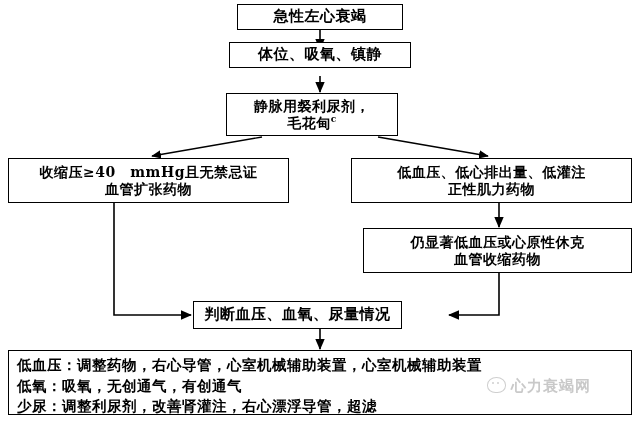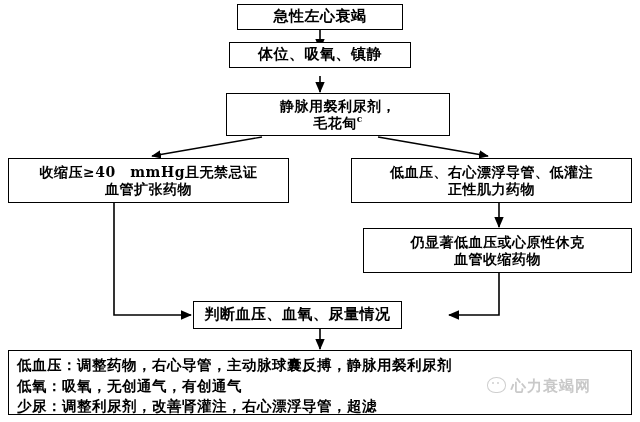--- a/index.html
+++ b/index.html
@@ -26,21 +26,21 @@
     font-weight:bold;
     color:#000000;
     letter-spacing:0.5px;
     line-height:1.18;
     z-index:2;
   }
   .node .ln{display:block;white-space:nowrap;}
 
   #n1{left:237px;top:4px;width:166px;height:26px;font-size:15px;}
   #n2{left:229px;top:42px;width:182px;height:26px;font-size:15px;}
-  #n3{left:226px;top:93px;width:224px;height:43px;font-size:14px;}
+  #n3{left:226px;top:93px;width:172px;height:43px;font-size:14px;}
   #n4{left:8px;top:158px;width:281px;height:45px;font-size:14px;}
   #n5{left:351px;top:158px;width:281px;height:45px;font-size:14px;}
   #n6{left:363px;top:228px;width:269px;height:45px;font-size:14px;}
   #n7{left:193px;top:301px;width:209px;height:28px;font-size:15px;}
 
   #n8{
     left:8px;top:350px;width:624px;height:65px;
     display:block;
     padding:4px 6px 0 8px;
     font-size:14.5px;
@@ -121,35 +121,35 @@
     <span class="ln">静脉用裻利尿剂，</span>
     <span class="ln"><span>毛花甸</span><span class="sup">c</span></span>
   </div>
 
   <div class="node" id="n4">
     <span class="ln">收缩压≥40　mmHg且无禁忌证</span>
     <span class="ln">血管扩张药物</span>
   </div>
 
   <div class="node" id="n5">
-    <span class="ln">低血压、右心漂浮导管、低灌注</span>
+    <span class="ln">低血压、低心排出量、低灌注</span>
     <span class="ln">正性肌力药物</span>
   </div>
 
   <div class="node" id="n6">
     <span class="ln">仍显著低血压或心原性休克</span>
     <span class="ln">血管收缩药物</span>
   </div>
 
   <div class="node" id="n7">
     <span class="ln">判断血压、血氧、尿量情况</span>
   </div>
 
   <div class="node" id="n8">
-    <span class="ln">低血压：调整药物，右心导管，主动脉球囊反搏，静脉用裻利尿剂</span>
+    <span class="ln">低血压：调整药物，右心导管，心室机械辅助装置，心室机械辅助装置</span>
     <span class="ln">低氧：吸氧，无创通气，有创通气</span>
     <span class="ln">少尿：调整利尿剂，改善肾灌注，右心漂浮导管，超滤</span>
   </div>
 
   <div id="watermark">
     <span class="wlogo"></span>
     <span class="wtext">心力衰竭网</span>
   </div>
 
 </div>

